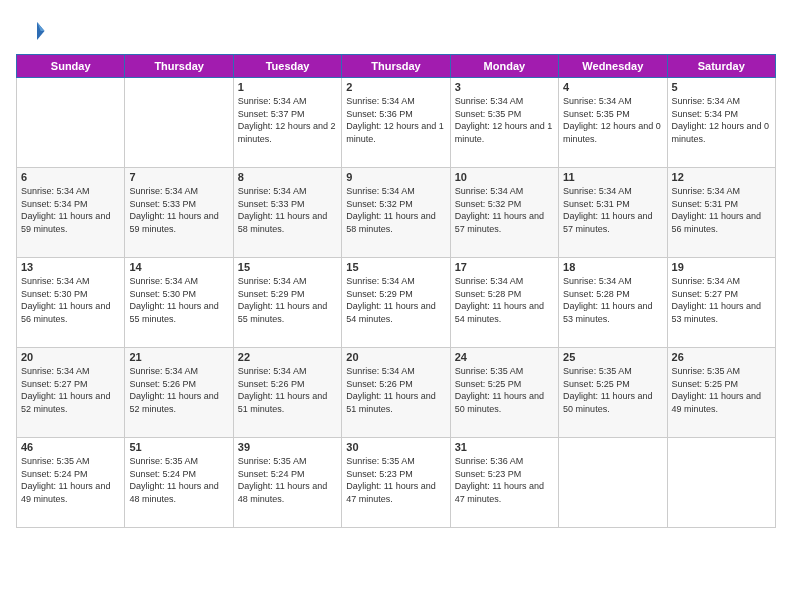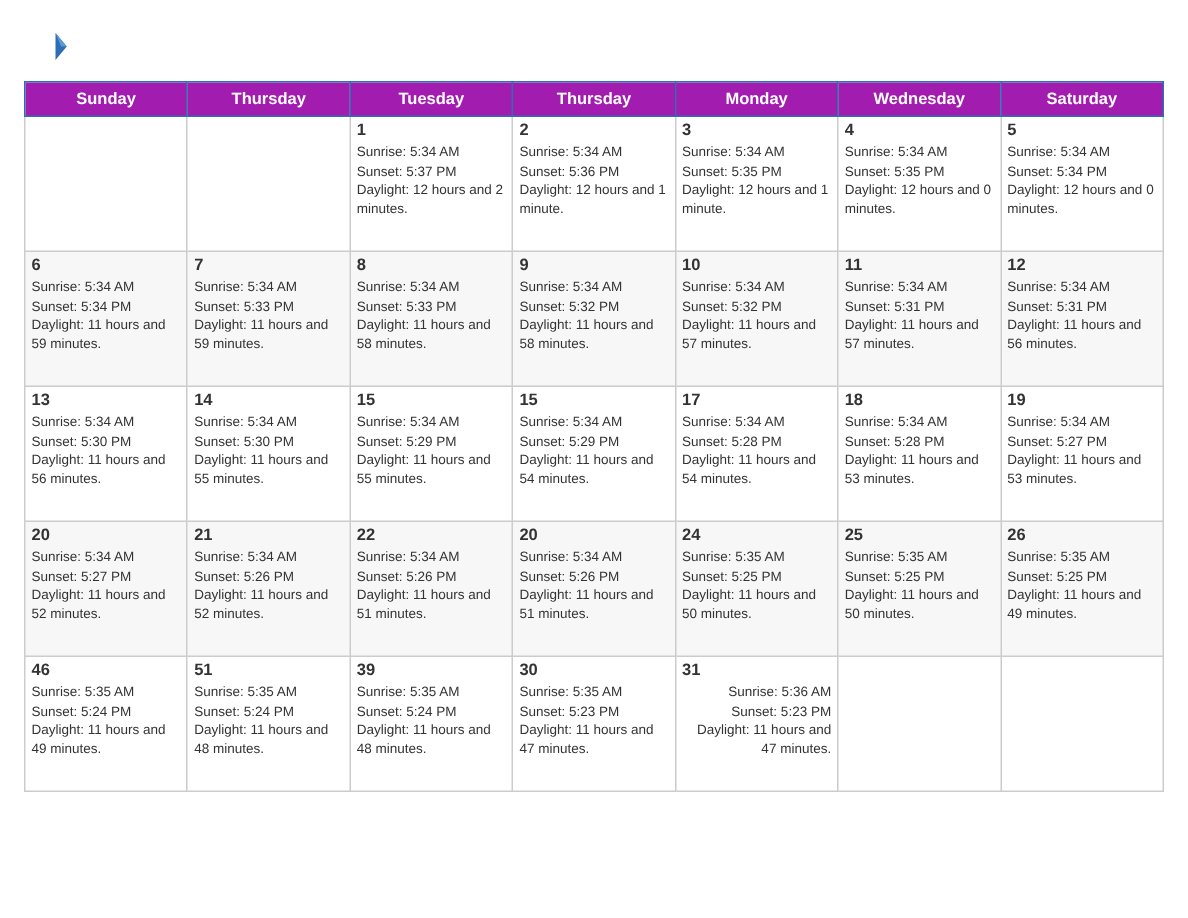--- a/index.html
+++ b/index.html
@@ -315,21 +315,21 @@
 Daylight: 11 hours and 48 minutes.</div>
         </td>
         <td>
           <div class="day-number">30</div>
           <div class="day-info" style="white-space: pre-line;">Sunrise: 5:35 AM
 Sunset: 5:23 PM
 Daylight: 11 hours and 47 minutes.</div>
         </td>
         <td>
           <div class="day-number">31</div>
-          <div class="day-info" style="white-space: pre-line; text-align: right;">Sunrise: 5:36 AM
+          <div class="day-info" style="white-space: pre-line;">Sunrise: 5:36 AM
 Sunset: 5:23 PM
 Daylight: 11 hours and 47 minutes.</div>
         </td>
         <td class="empty-cell"></td>
         <td class="empty-cell"></td>
       </tr>
     </tbody>
 </table>
 
 </body></html>

